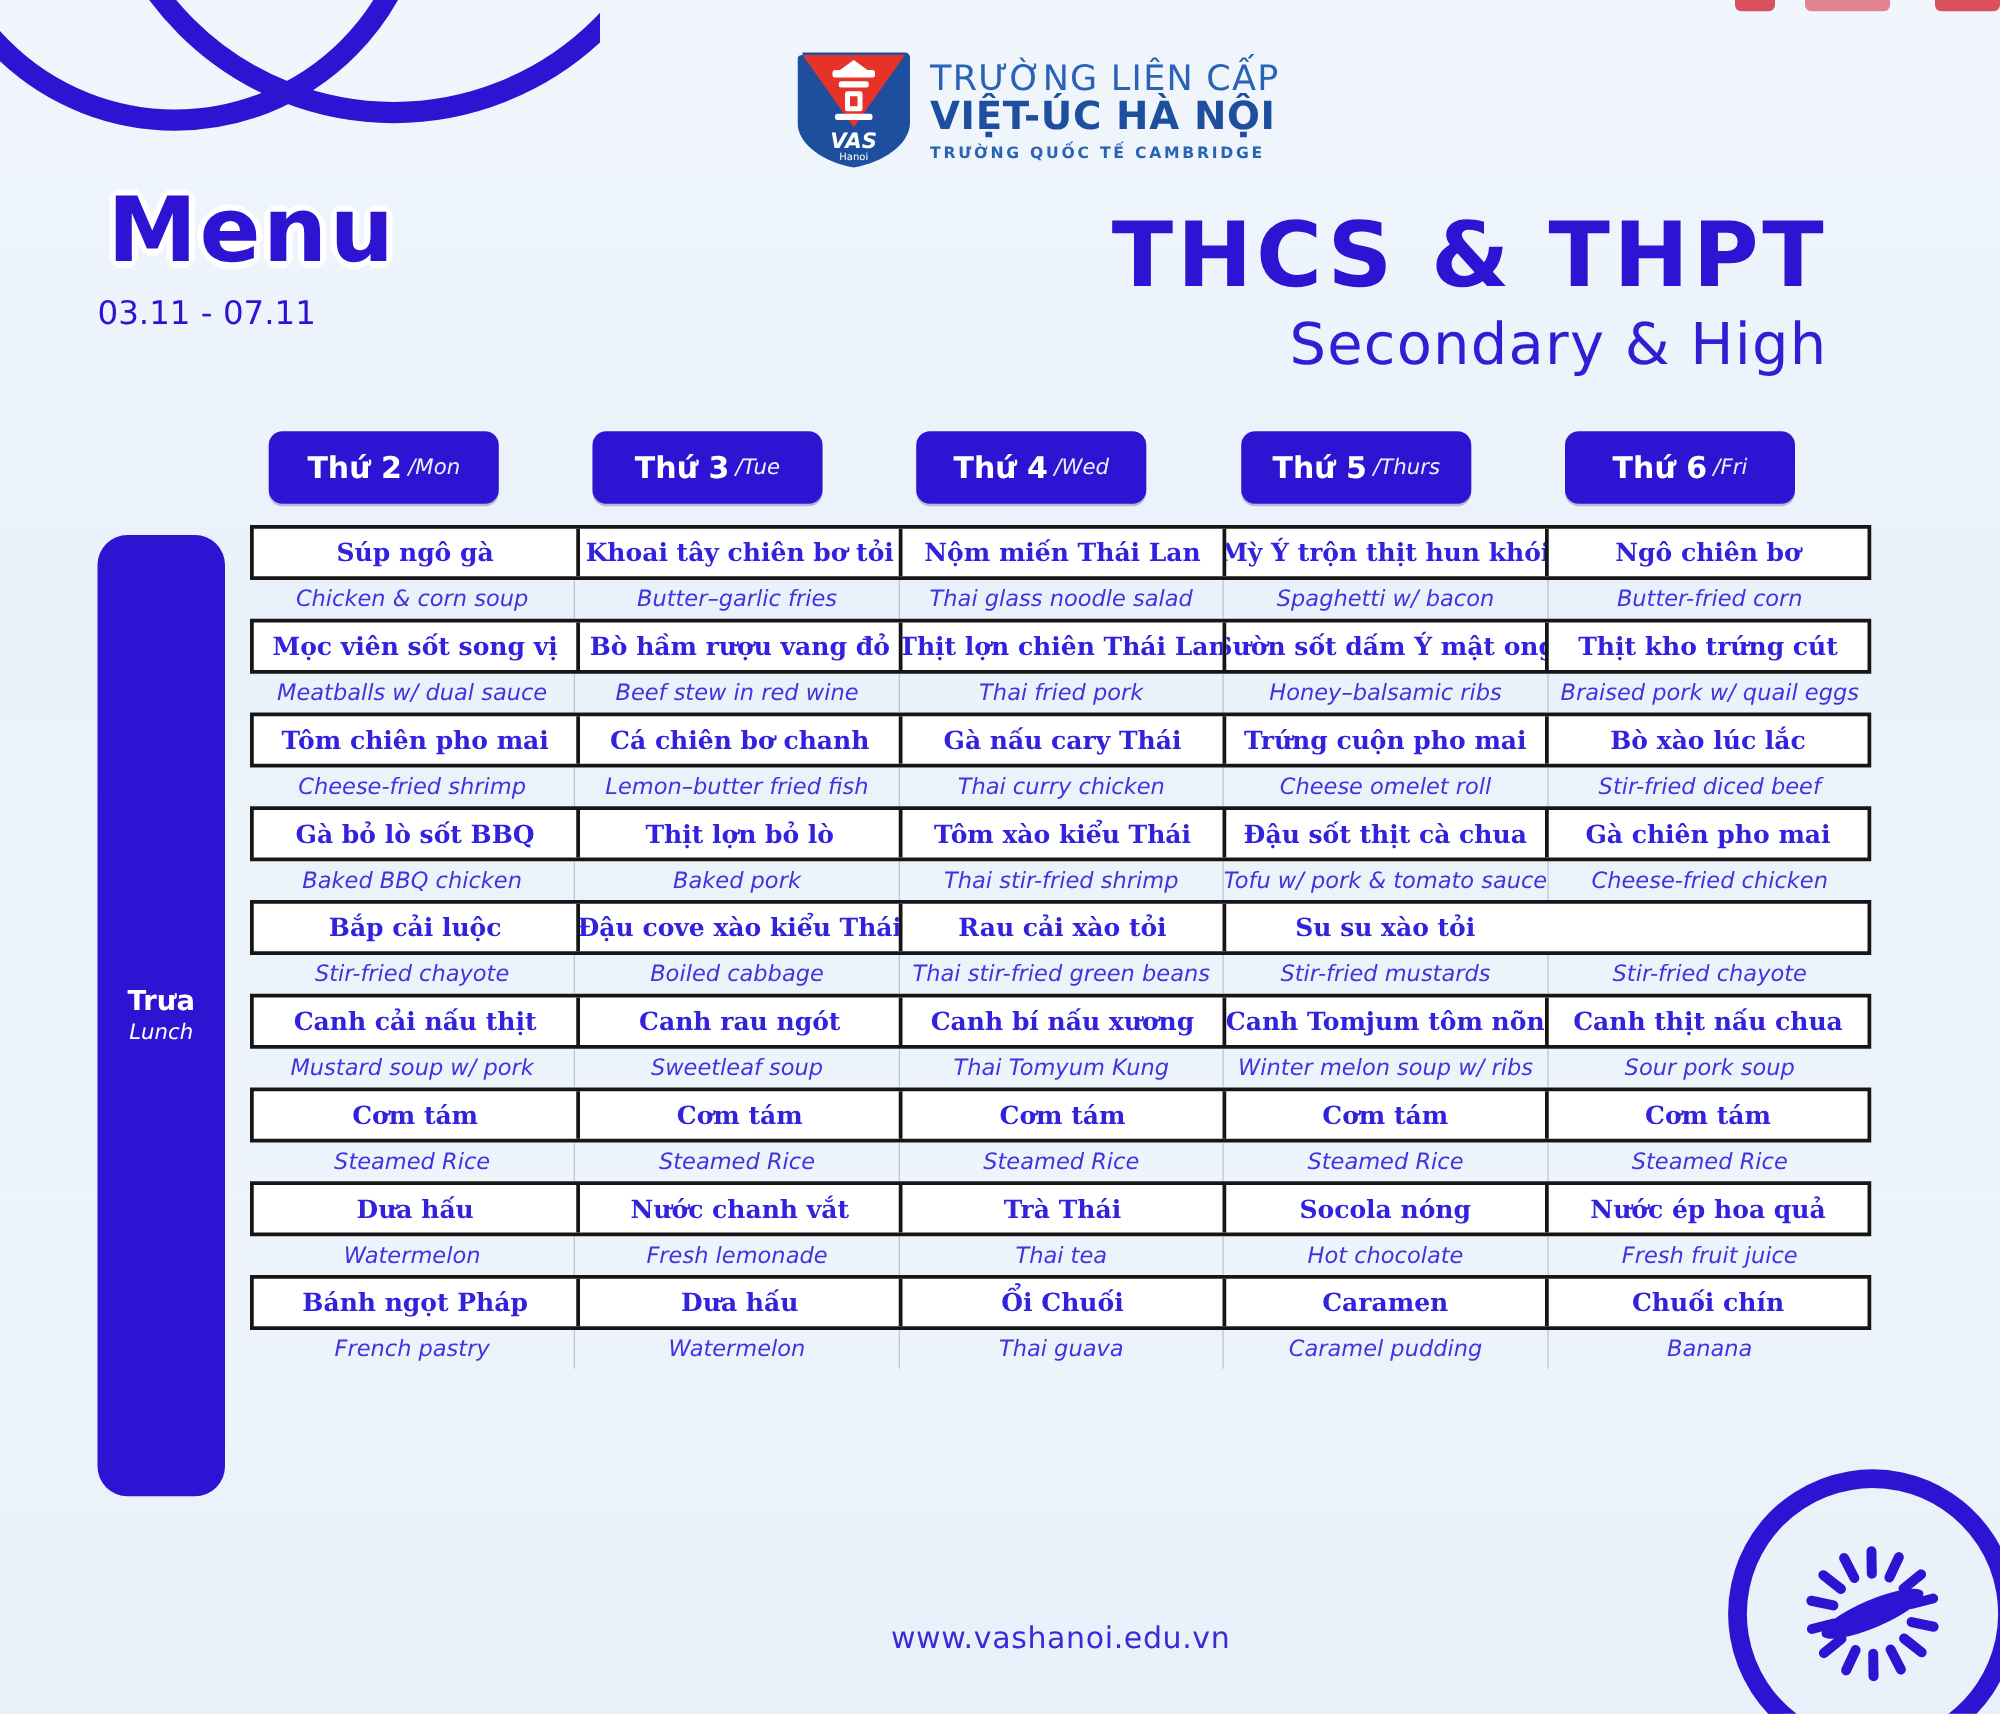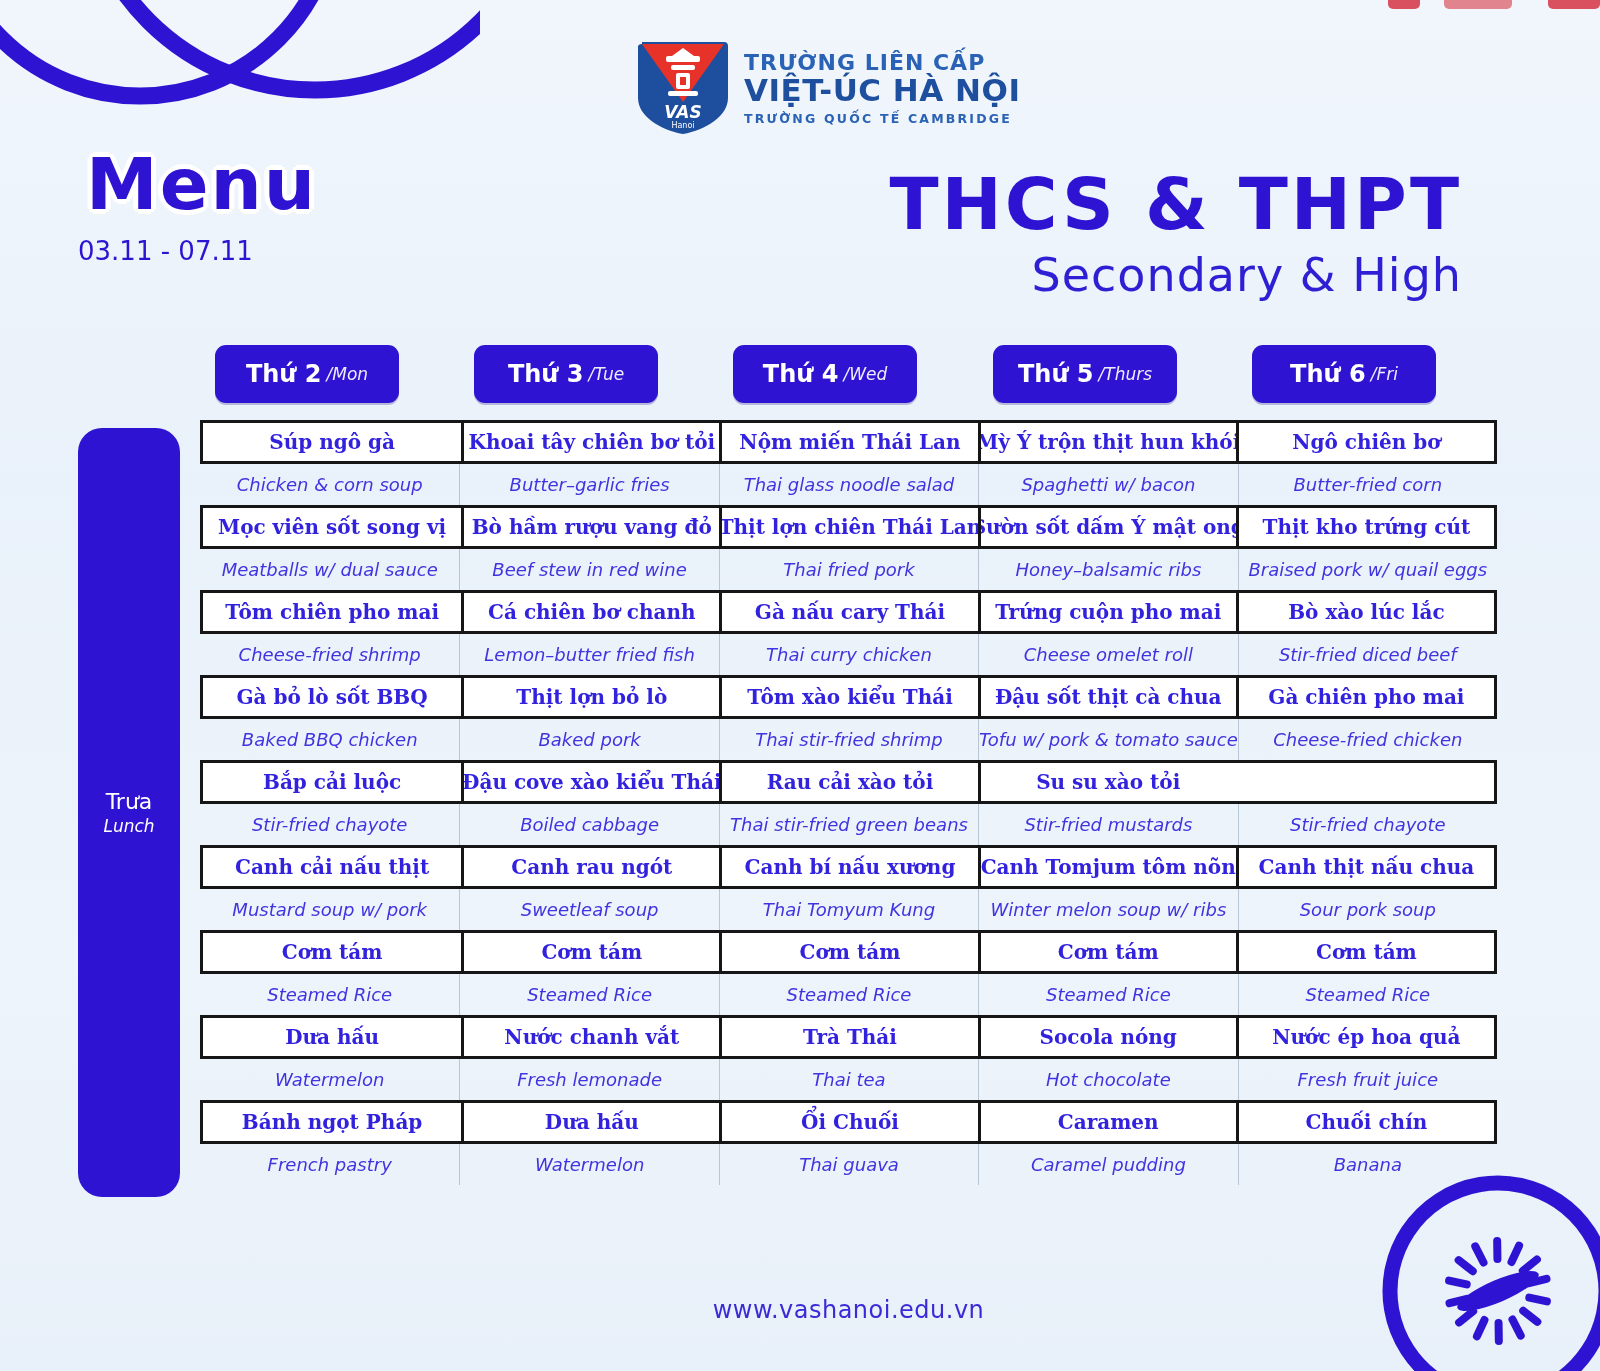--- a/index.html
+++ b/index.html
@@ -11,21 +11,21 @@
     position:relative;width:1600px;height:1371px;overflow:hidden;
     background:
       linear-gradient(180deg,#f1f6fc 0%,#e9f1fa 35%,#edf4fb 70%,#e8f0f9 100%);
   }
   
   .doodle{position:absolute;pointer-events:none;}
   .flag{position:absolute;top:0;height:9px;border-radius:0 0 5px 5px;background:#d9505e;}
   
   #logo{position:absolute;left:638px;top:40px;display:flex;gap:16px;align-items:center;}
   #logo .text{display:flex;flex-direction:column;line-height:1.05;}
-  .logo-l1{color:#2a63b5;font-weight:bold;font-size:22px;letter-spacing:1px;}
+  .logo-l1{color:#2a63b5;font-weight:normal;font-size:28px;letter-spacing:1px;}
   .logo-l2{color:#1e4f9e;font-weight:bold;font-size:31px;letter-spacing:.5px;}
   .logo-l3{color:#2a63b5;font-weight:bold;font-size:12.5px;letter-spacing:2.2px;margin-top:5px;}
   
   #menu-block{position:absolute;left:72px;top:142px;}
   #menu-title{
     position:relative;display:inline-block;
     font-size:72px;font-weight:700;color:#2e14d2;letter-spacing:2px;
     padding:0 14px;
     text-shadow:
       3px 3px 0 #fff,-3px -3px 0 #fff,3px -3px 0 #fff,-3px 3px 0 #fff,
@@ -45,30 +45,30 @@
     background:#2e14d2;color:#ffffff;display:flex;align-items:center;justify-content:center;
     box-shadow:0 2px 0 rgba(20,10,120,.25);
   }
   .day-vi{font-weight:bold;font-size:24px;}
   .day-en{font-style:italic;font-size:17px;margin-left:5px;opacity:.92;}
   
   #meal-bar{
     position:absolute;left:78px;top:428px;width:102px;height:769px;border-radius:24px;
     background:#2e14d2;color:#fff;display:flex;flex-direction:column;align-items:center;justify-content:center;
   }
-  #meal-vi{font-weight:normal;font-size:22px;}
+  #meal-vi{font-weight:bold;font-size:22px;}
   #meal-en{font-style:italic;font-size:17px;margin-top:2px;}
   
   #menu-grid{position:absolute;left:200px;top:420px;width:1297px;}
   .vi-row{
     display:grid;grid-template-columns:repeat(5,1fr);
     background:#ffffff;border:3px solid #161616;height:38px;
   }
   .vi-row .cell + .cell{border-left:3px solid #161616;}
-  .en-row{display:grid;grid-template-columns:repeat(5,1fr);height:41px;}
+  .en-row{display:grid;grid-template-columns:repeat(5,1fr);height:31px;}
   .en-row .cell + .cell{border-left:1px solid rgba(110,130,155,.40);}
   .cell{display:flex;align-items:center;justify-content:center;overflow:hidden;white-space:nowrap;}
   .vi-cell{
     font-family:"DejaVu Serif","Liberation Serif",serif;
     font-weight:bold;font-size:20px;color:#3222dd;
   }
   .en-cell{font-style:italic;font-size:18px;color:#4033e0;}
   
   #footer{position:absolute;left:200px;width:1297px;top:1296px;text-align:center;}
   #website{font-size:24px;color:#3a2bd8;letter-spacing:.5px;text-decoration:none;}

